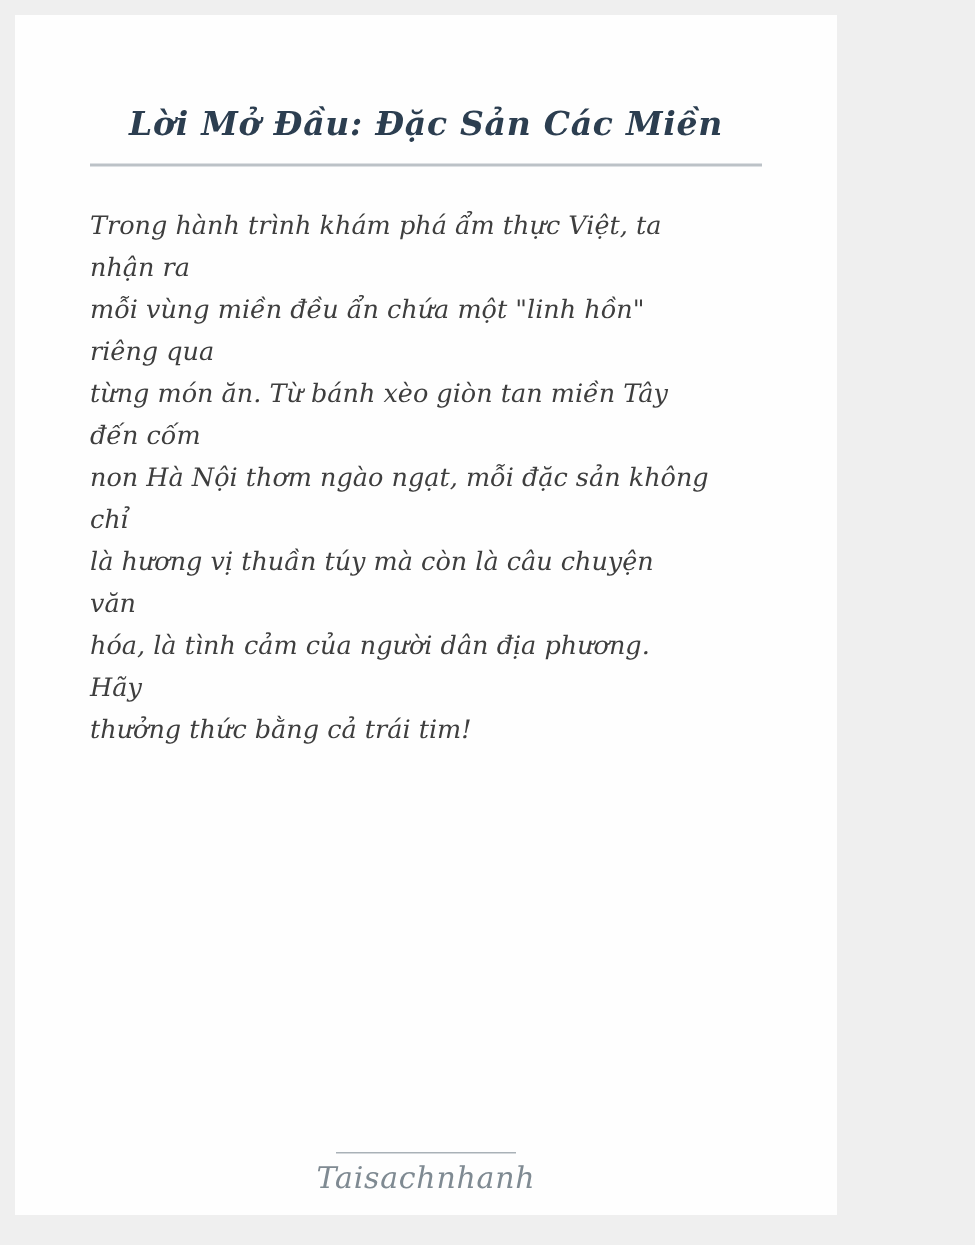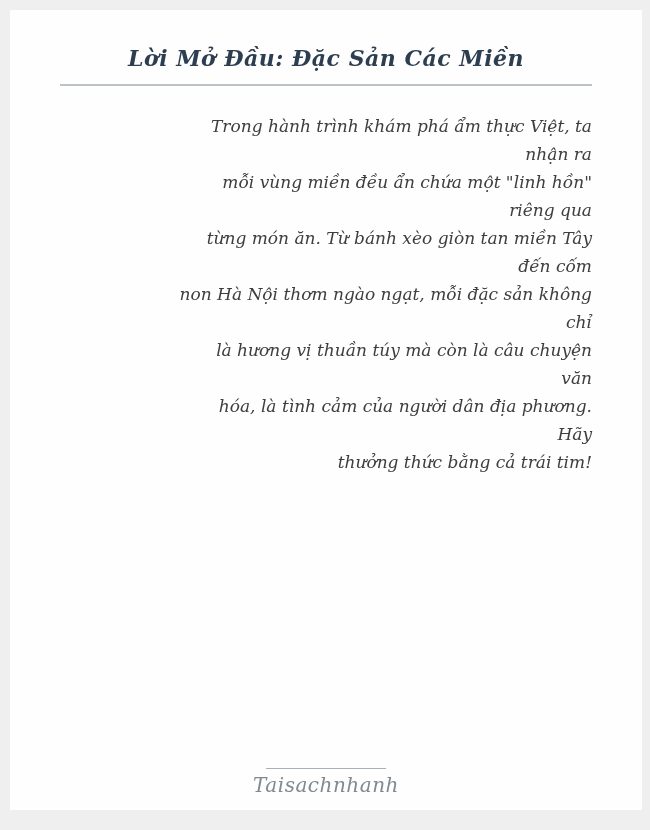--- a/index.html
+++ b/index.html
@@ -16,24 +16,24 @@
     width: 650px;
     height: 830px;
     background: var(--canvas-bg);
     font-family: "DejaVu Serif", serif;
     overflow: hidden;
   }
   .page {
     position: absolute;
     left: 10px;
     top: 10px;
-    width: 632px;
+    width: 548px;
     height: 800px;
     background: var(--page-bg);
-    padding: 33px 50px 14px 50px;
+    padding: 58px 50px 14px 50px;
     display: flex;
     flex-direction: column;
   }
   .page-title {
     font-size: 22px;
     line-height: 30px;
     font-style: italic;
     font-weight: bold;
     text-align: center;
     color: var(--title-text);
@@ -45,21 +45,21 @@
     width: 100%;
     margin-top: 11px;
   }
   .body-paragraph {
     margin-top: 26px;
     font-size: 17px;
     line-height: 28px;
     font-style: italic;
     color: var(--body-text);
     white-space: pre-line;
-    text-align: right;
+    text-align: left;
   }
   .footer {
     margin-top: auto;
     display: flex;
     flex-direction: column;
     align-items: center;
   }
   .footer-divider {
     border: none;
     border-top: 1px solid var(--footer-line);

